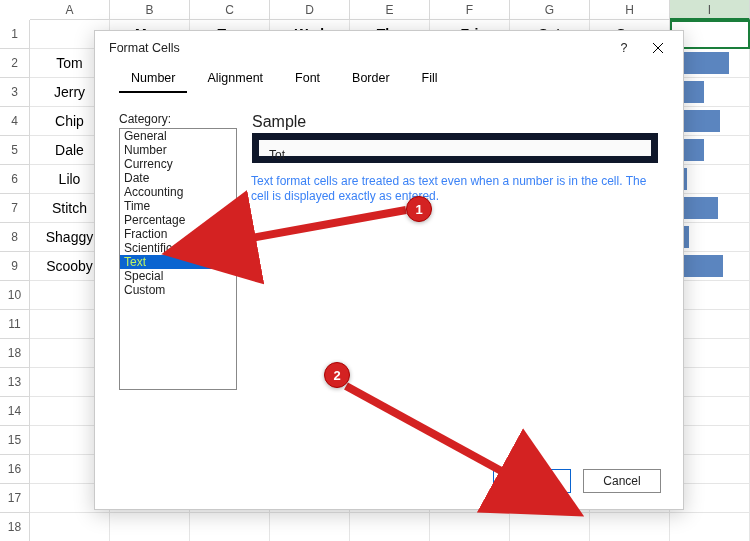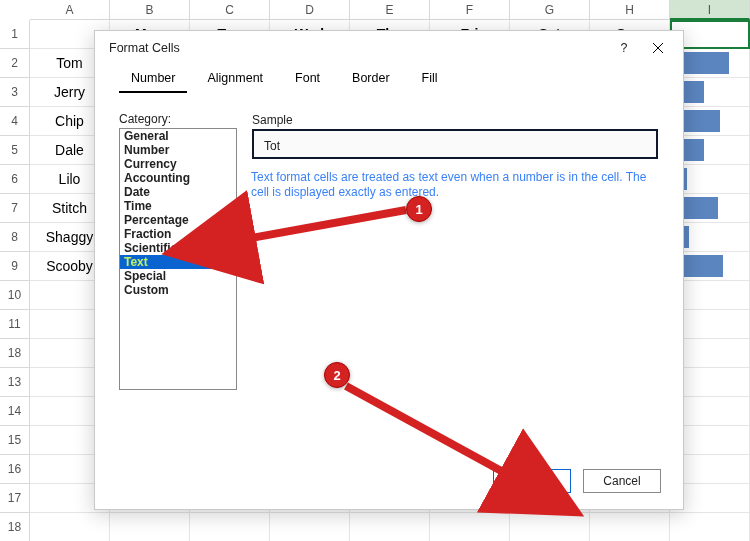--- a/index.html
+++ b/index.html
@@ -141,37 +141,36 @@
     background: #fff;
     font-size: 12px;
   }
   .listbox::-webkit-scrollbar { width: 15px; }
   .listbox::-webkit-scrollbar-track { background: #f0f0f0; }
   .listbox::-webkit-scrollbar-thumb { background: #cdcdcd; }
   .listitem {
     padding: 0 4px;
     line-height: 14px;
     cursor: pointer;
-    font-weight: bold;
   }
   .listitem.selected {
     background: #0a64d0;
     color: #bef264;
   }
   .rightcol { flex: 1; }
   .samplegroup {
     border: 1px solid transparent;
     margin-bottom: 10px;
   }
   .samplelabel {
-    font-size: 12px;
+    font-size: 16px;
     margin-bottom: 2px;
   }
   .samplebox {
-    border: 2px solid #0f172a;
+    border: 7px solid #0f172a;
     padding: 6px 10px;
     font-size: 12px;
     background: #fafafa;
     height: 30px;
     line-height: 18px;
   }
   .desc {
     font-size: 12px;
     color: #3b82f6;
     line-height: 15px;
@@ -488,22 +487,22 @@
       <div class="tab">Border</div>
       <div class="tab">Fill</div>
     </div>
   <div class="dlgbody">
     <div class="leftcol">
       <div class="label">Category:</div>
       <div class="listbox" id="cat-list">
           <div class="listitem">General</div>
           <div class="listitem">Number</div>
           <div class="listitem">Currency</div>
+          <div class="listitem">Date</div>
           <div class="listitem">Accounting</div>
-          <div class="listitem">Date</div>
           <div class="listitem">Time</div>
           <div class="listitem">Percentage</div>
           <div class="listitem">Fraction</div>
           <div class="listitem">Scientific</div>
           <div class="listitem selected">Text</div>
           <div class="listitem">Special</div>
           <div class="listitem">Custom</div>
         </div>
     </div>
     <div class="rightcol">

